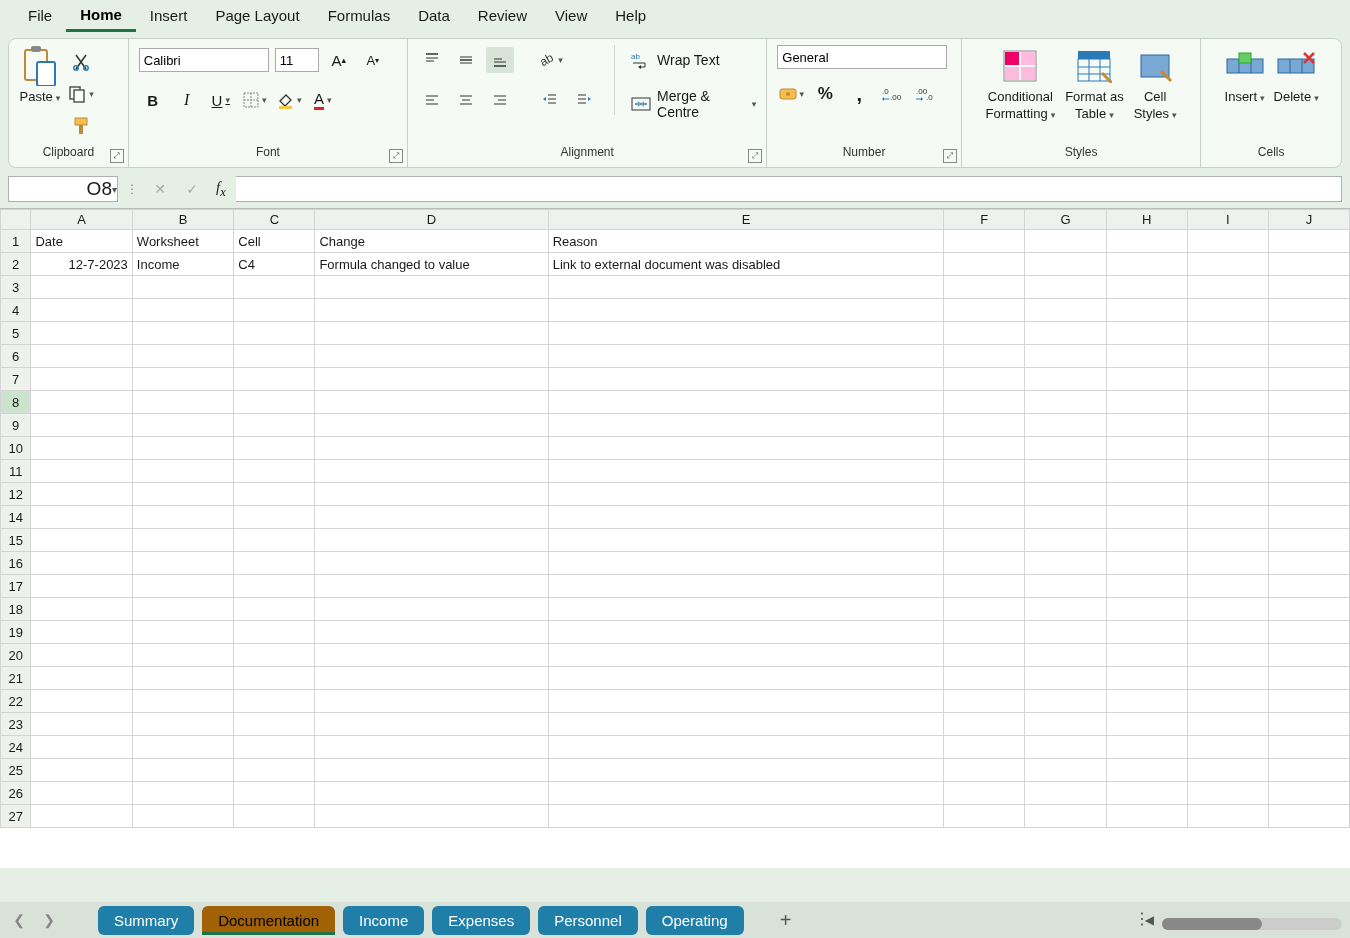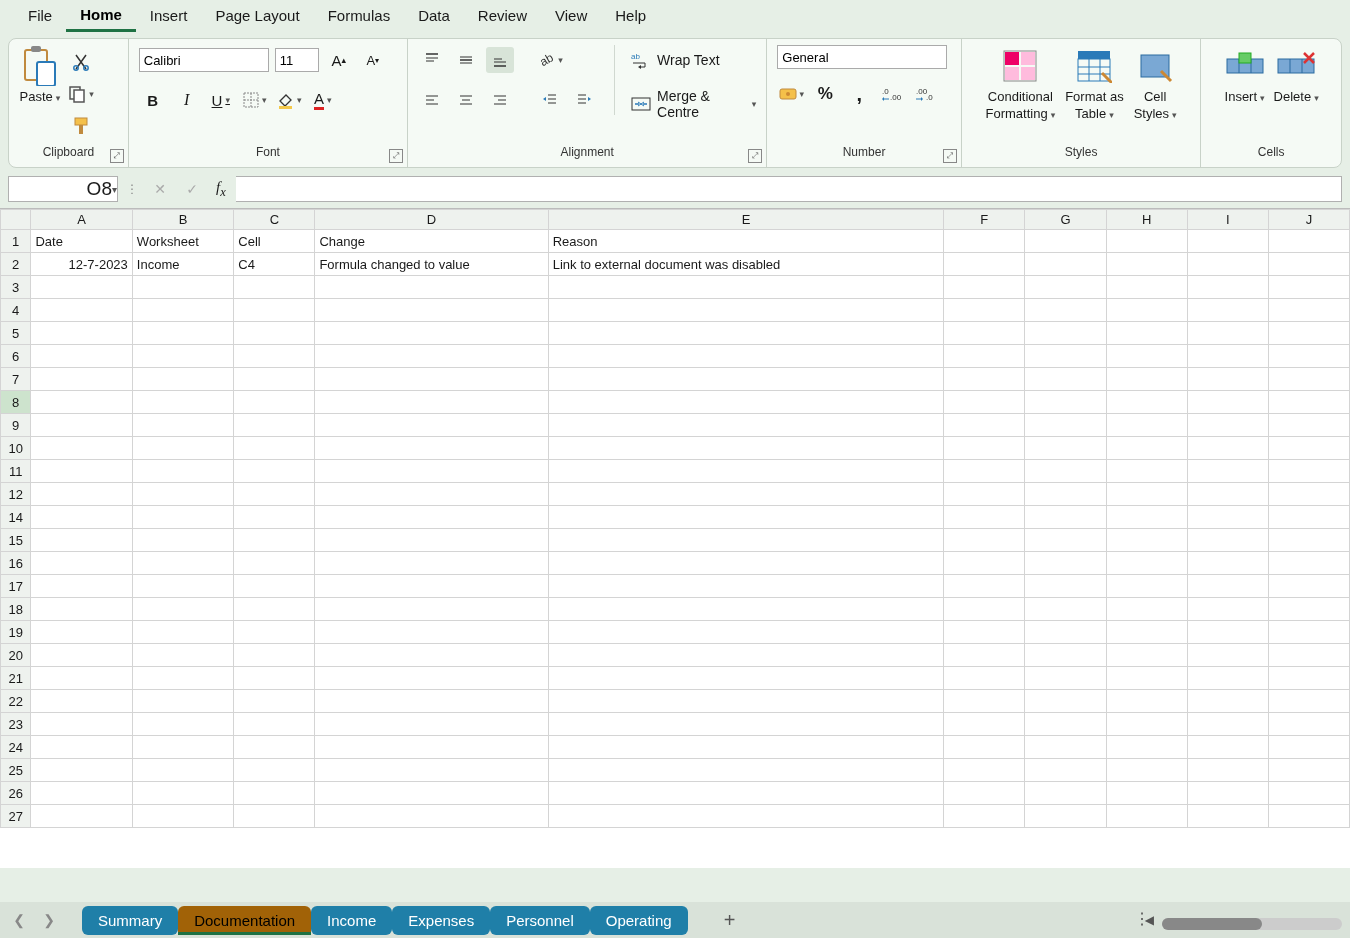--- a/index.html
+++ b/index.html
@@ -44,21 +44,21 @@
   .sheet-wrap{position:relative;height:660px;margin-top:4px;background:#fff;border-top:1px solid #bbb;}
   table.sheet{border-collapse:collapse;table-layout:fixed;width:100%;}
   table.sheet th, table.sheet td{border:1px solid var(--grid);height:23px;font-size:13px;padding:0 4px;white-space:nowrap;overflow:hidden;}
   table.sheet thead th{background:#eef2ee;font-weight:normal;text-align:center;height:20px;position:sticky;top:0;}
   table.sheet tbody th{background:#eef2ee;font-weight:normal;text-align:center;width:30px;}
   .right{text-align:right;}
   tbody tr.active th{background:#cde3cd;}
   
   .sheetbar{position:absolute;bottom:0;left:0;right:0;height:36px;background:var(--sheet-bar);display:flex;align-items:center;padding:0 8px;gap:8px;}
   .nav-arrow{width:22px;height:22px;display:flex;align-items:center;justify-content:center;color:#888;font-size:14px;cursor:pointer;}
-  .tabs{display:flex;gap:0;margin-left:14px;}
+  .tabs{display:flex;gap:8px;margin-left:30px;}
   .tab{padding:6px 16px;border-radius:6px;font-size:15px;cursor:pointer;background:var(--tab-inactive);color:#fff;}
   .tab.active{background:#a16207;color:#000;border-bottom:3px solid var(--accent);border-radius:6px 6px 0 0;padding-bottom:3px;}
   .plus{width:28px;height:28px;display:flex;align-items:center;justify-content:center;font-size:20px;color:#555;margin-left:20px;cursor:pointer;}
   .hscroll{position:absolute;right:8px;bottom:8px;width:180px;height:12px;background:#ccc;border-radius:6px;}
   .hscroll::before{content:"";position:absolute;left:0;top:0;width:100px;height:12px;background:#888;border-radius:6px;}
   .more{position:absolute;right:200px;bottom:10px;font-size:16px;color:#555;cursor:pointer;}
   svg{display:block;}
 </style>
 </head>
 <body>

